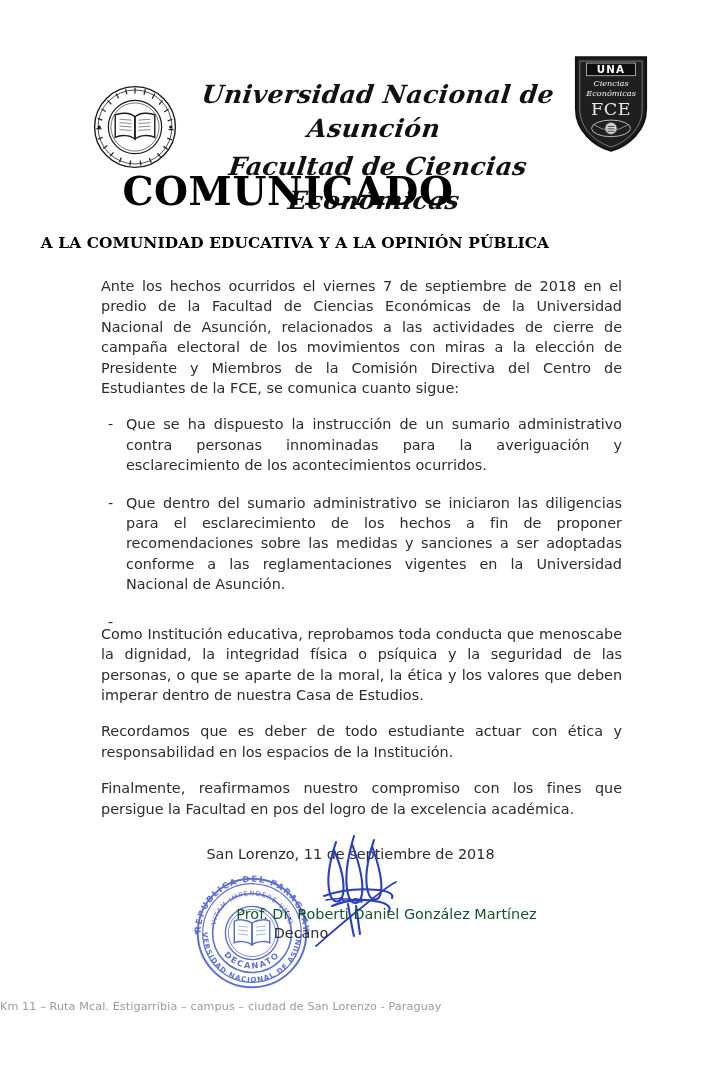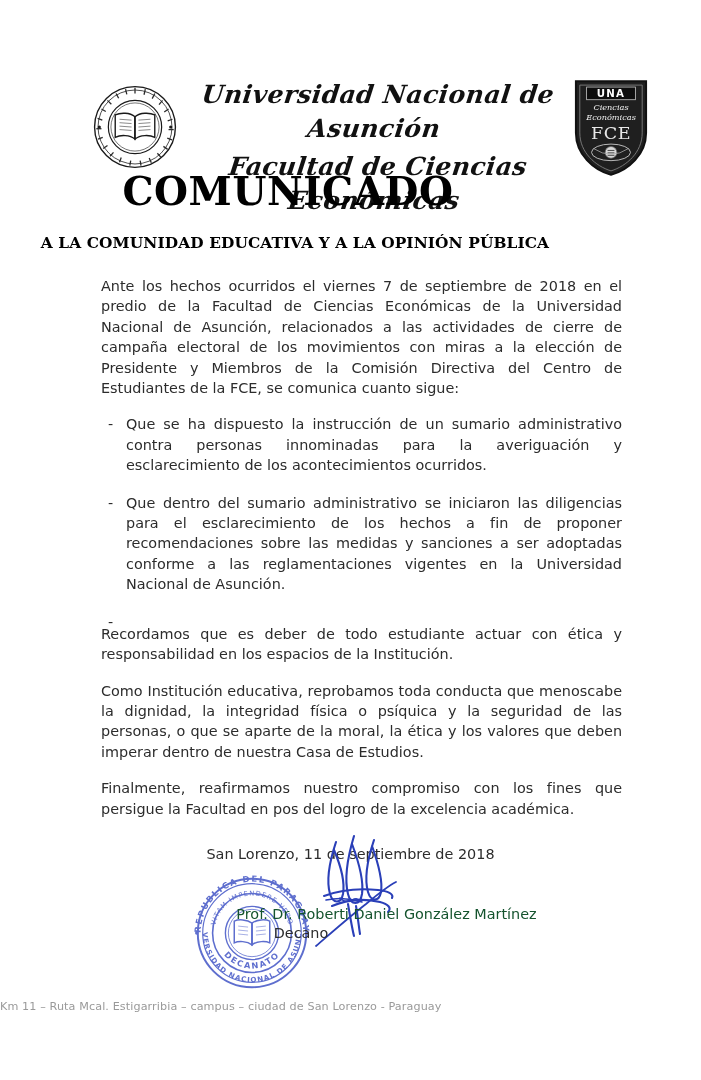--- a/index.html
+++ b/index.html
@@ -61,21 +61,21 @@
   .header-script .line2 {
     font-size: 25px;
     line-height: 34px;
     margin-top: 4px;
     transform: skewX(-7deg);
   }
 
   .shield-fce {
     position: absolute;
     left: 572px;
-    top: 44px;
+    top: 20px;
     width: 78px;
     height: 100px;
     text-decoration: underline;
   }
 
   
   .title-main {
     position: absolute;
     left: 0;
     top: 168px;
@@ -306,22 +306,22 @@
         <span class="bullet-dash">-</span>
         <span>Que dentro del sumario administrativo se iniciaron las diligencias para el esclarecimiento de los hechos a fin de proponer recomendaciones sobre las medidas y sanciones a ser adoptadas conforme a las reglamentaciones vigentes en la Universidad Nacional de Asunción.</span>
       </li>
       <li class="bullet-item">
         <span class="bullet-dash">-</span>
       </li>
     </ul>
 
     <div class="gap-after-list"></div>
 
+    <p class="para">Como Institución educativa, reprobamos toda conducta que menoscabe la dignidad, la integridad física o psíquica y la seguridad de las personas, o que se aparte de la moral, la ética y los valores que deben imperar dentro de nuestra Casa de Estudios.</p>
     <p class="para">Recordamos que es deber de todo estudiante actuar con ética y responsabilidad en los espacios de la Institución.</p>
-    <p class="para">Como Institución educativa, reprobamos toda conducta que menoscabe la dignidad, la integridad física o psíquica y la seguridad de las personas, o que se aparte de la moral, la ética y los valores que deben imperar dentro de nuestra Casa de Estudios.</p>
     <p class="para">Finalmente, reafirmamos nuestro compromiso con los fines que persigue la Facultad en pos del logro de la excelencia académica.</p>
   </div>
 
   <div class="sig-area">
 
     <div class="sig-date">San Lorenzo, 11 de septiembre de 2018</div>
 
     <div class="stamp">
       <svg viewBox="0 0 140 140" width="138" height="138" aria-hidden="true">
         <defs>

